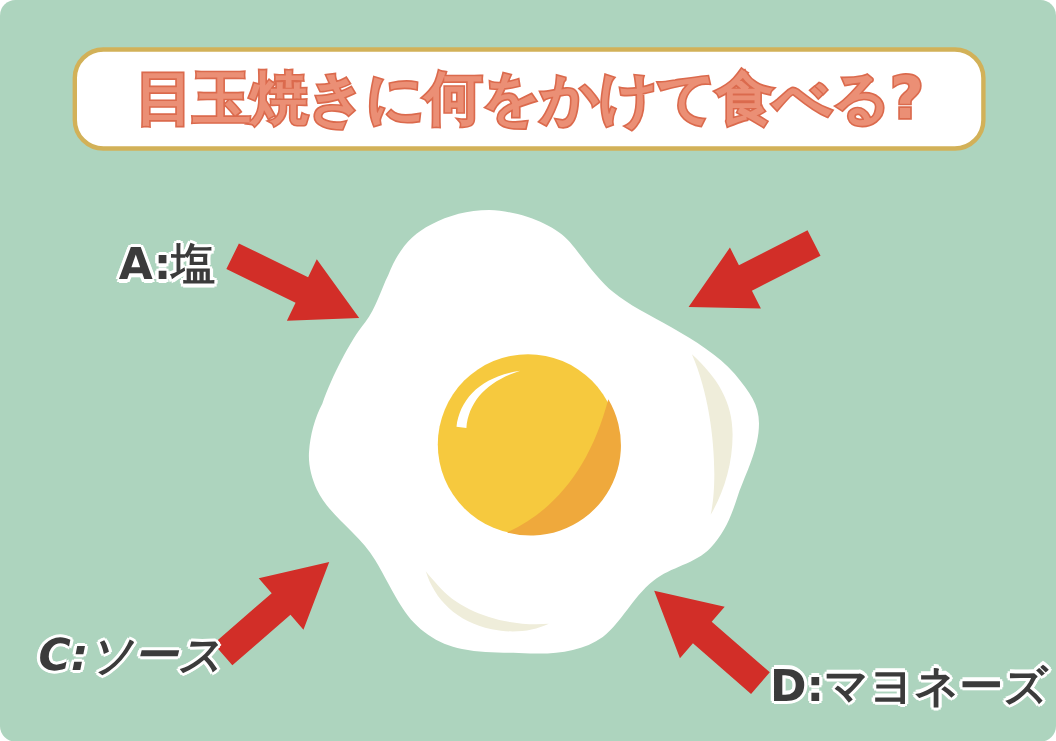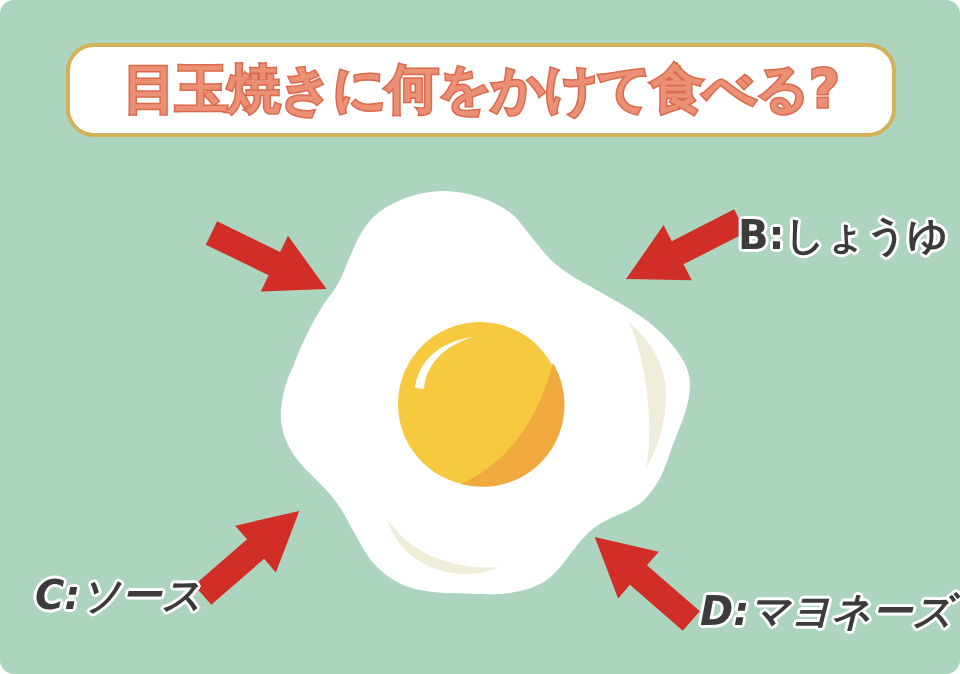--- a/index.html
+++ b/index.html
@@ -57,21 +57,21 @@
     font-weight: 600;
     white-space: nowrap;
     color: var(--label_text, #3B3B3B);
     text-shadow:
       -2px -2px 0 #fff, 2px -2px 0 #fff, -2px 2px 0 #fff, 2px 2px 0 #fff,
       0 -3px 0 #fff, 0 3px 0 #fff, -3px 0 0 #fff, 3px 0 0 #fff;
   }
   .option-a { left: 108px; top: 213px; }
   .option-b { left: 738px; top: 208px; }
   .option-c { left: 35px;  top: 568px; font-style: italic; }
-  .option-d { left: 700px; top: 584px; font-style: italic; }
+  .option-d { left: 700px; top: 596px; }
 </style>
 </head>
 <body>
 
 <div class="stage">
 
   <div class="banner">
     <div class="banner-text">目玉焼きに何をかけて食べる?</div>
   </div>
 
@@ -123,17 +123,17 @@
       <polygon class="arrow" points="-64,-13 6,-13 6,-31 64,0 6,31 6,13 -64,13"></polygon>
     </g>
     <g transform="translate(251,553) rotate(-41)">
       <polygon class="arrow" points="-64,-13 6,-13 6,-31 64,0 6,31 6,13 -64,13"></polygon>
     </g>
     <g transform="translate(643,579) rotate(-139)">
       <polygon class="arrow" points="-64,-13 6,-13 6,-31 64,0 6,31 6,13 -64,13"></polygon>
     </g>
   </svg>
 
-  <div class="option option-b">B:しょうゆ</div>
+  <div class="option option-a">A:塩</div>
   <div class="option option-c">C:ソース</div>
   <div class="option option-d">D:マヨネーズ</div>
 
 </div>
 
 </body></html>

